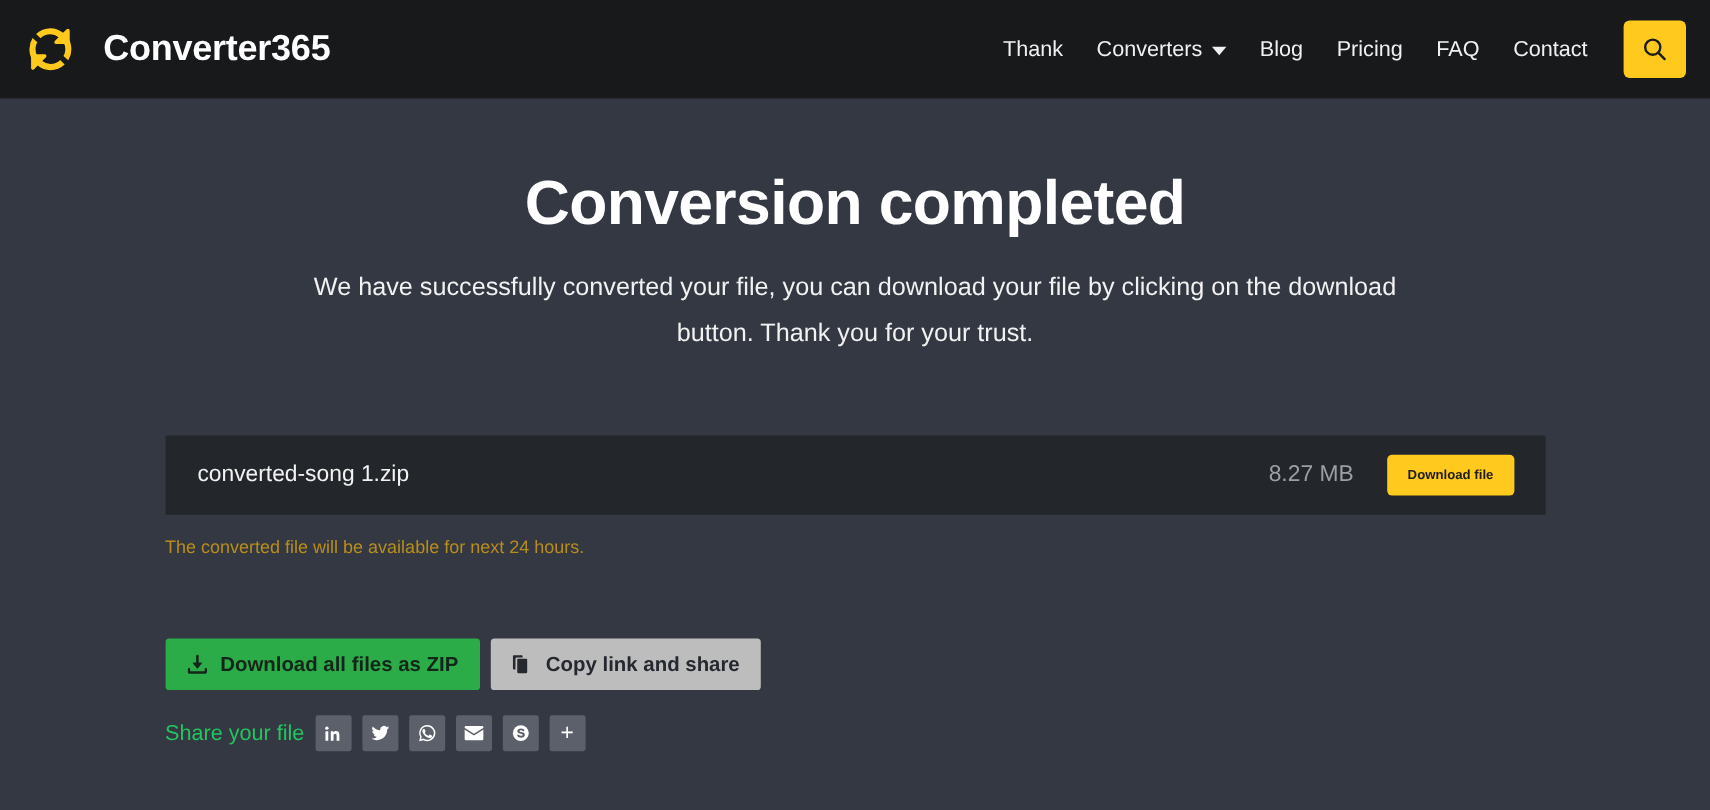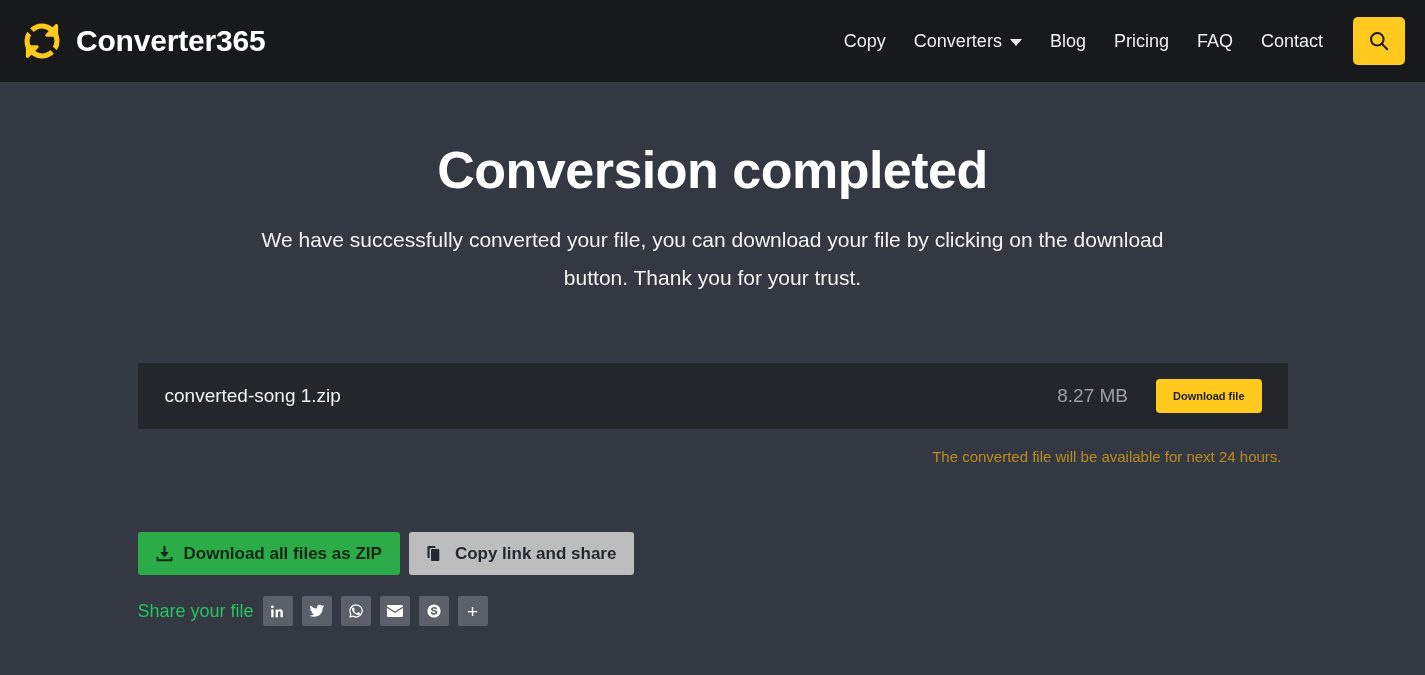--- a/index.html
+++ b/index.html
@@ -23,21 +23,21 @@
     height: 82px;
     background: #17191b;
     display: flex;
     align-items: center;
     padding: 0 20px 0 18px;
   }
 
   .brand {
     display: flex;
     align-items: center;
-    gap: 10px;
+    gap: 20px;
     text-decoration: none;
     cursor: pointer;
   }
 
   .brand-logo {
     width: 48px;
     height: 48px;
     flex: 0 0 48px;
     display: block;
   }
@@ -157,21 +157,21 @@
     font-family: "Liberation Sans", sans-serif;
     font-size: 11px;
     font-weight: bold;
     padding: 11px 17px;
     cursor: pointer;
     white-space: nowrap;
   }
 
   .expiry-note {
     margin-top: 19px;
-    text-align: right;
+    text-align: left;
     font-size: 15px;
     color: #b98d1b;
     padding-right: 6px;
   }
 
   
   .action-row {
     margin-top: 67px;
     display: flex;
     align-items: center;
@@ -257,21 +257,21 @@
         <path fill="#FFC91D" d="M36.4 24c0 2.1-.56 4.07-1.53 5.77l4.0 3.52A17.85 17.85 0 0 0 41.5 24c0-3.4-.95-6.58-2.6-9.29l-4.03 3.52A11.55 11.55 0 0 1 36.4 24z"></path>
       </svg>
     </span>
     <span class="brand-name">Converter365</span>
   </a>
 
   <div class="nav-spacer"></div>
 
   <nav class="main-nav">
     <a class="nav-item">
-      <span>Copy</span>
+      <span>Thank</span>
     </a>
     <a class="nav-item">
       <span>Converters</span>
       <span class="caret"></span>
     </a>
     <a class="nav-item">
       <span>Blog</span>
     </a>
     <a class="nav-item">
       <span>Pricing</span>

